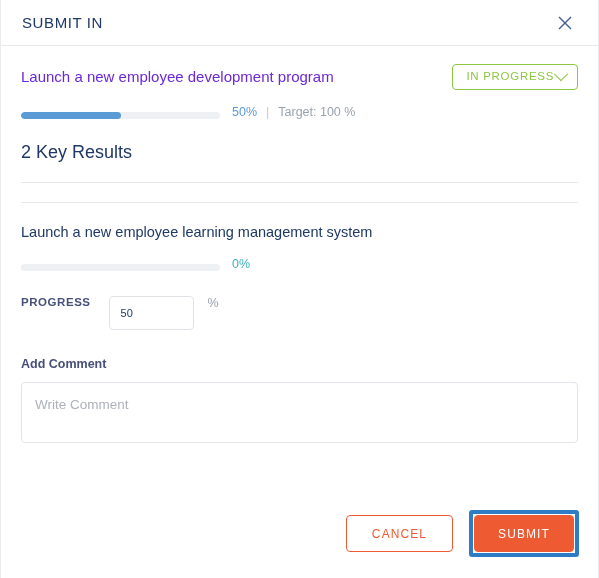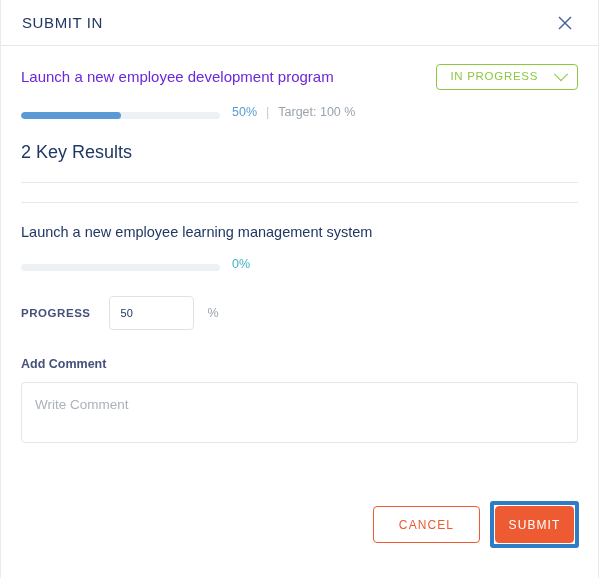--- a/index.html
+++ b/index.html
@@ -82,21 +82,21 @@
 
   .status-badge {
     border: 1px solid #8dc63f;
     color: #8dc63f;
     border-radius: 4px;
     font-size: 11.5px;
     letter-spacing: 0.7px;
     padding: 6px 11px 6px 13px;
     display: inline-flex;
     align-items: center;
-    gap: 18px;
+    gap: 2px;
     cursor: pointer;
     background: #fff;
     line-height: 1;
     white-space: nowrap;
   }
   .status-badge .chev {
     display: inline-block;
     width: 9px;
     height: 9px;
     border-right: 1.6px solid #8dc63f;
@@ -199,21 +199,20 @@
   }
   .cb-hint {
     font-size: 12.5px;
     color: #a8aeb6;
     margin-left: 9px;
   }
 
   
   .progress-input-row {
     display: flex;
-    align-items: center;
     margin-top: 25px;
   }
   .progress-label {
     font-size: 11.5px;
     letter-spacing: 0.55px;
     color: #46507a;
     font-weight: 600;
   }
   .num-input {
     width: 85px;
@@ -254,25 +253,25 @@
     font-size: 13.5px;
     color: #1f3864;
     resize: none;
     outline: none;
     background: #fff;
   }
   .comment-box::placeholder { color: #acb2ba; }
 
   
   .modal-footer {
-    padding: 20px 19px 30px 20px;
+    padding: 20px 19px 21px 20px;
     display: flex;
     justify-content: flex-end;
     align-items: center;
-    gap: 10px;
+    gap: 16px;
     box-sizing: border-box;
   }
   .btn {
     font-family: "Liberation Sans", sans-serif;
     font-size: 12px;
     letter-spacing: 1.1px;
     border-radius: 4px;
     cursor: pointer;
     height: 37px;
     box-sizing: border-box;
@@ -287,21 +286,21 @@
     border: 1px solid #ee5b33;
     color: #ee5b33;
   }
   .btn-submit-wrap {
     border: 4px solid #2e7cc4;
     border-radius: 3px;
     padding: 1px;
     display: inline-flex;
   }
   .btn-submit {
-    width: 79px;
+    width: 100px;
     background: #ee5b33;
     border: 1px solid #ee5b33;
     color: #ffffff;
   }
 </style>
 </head>
 <body>
 
 <div class="modal">
 

